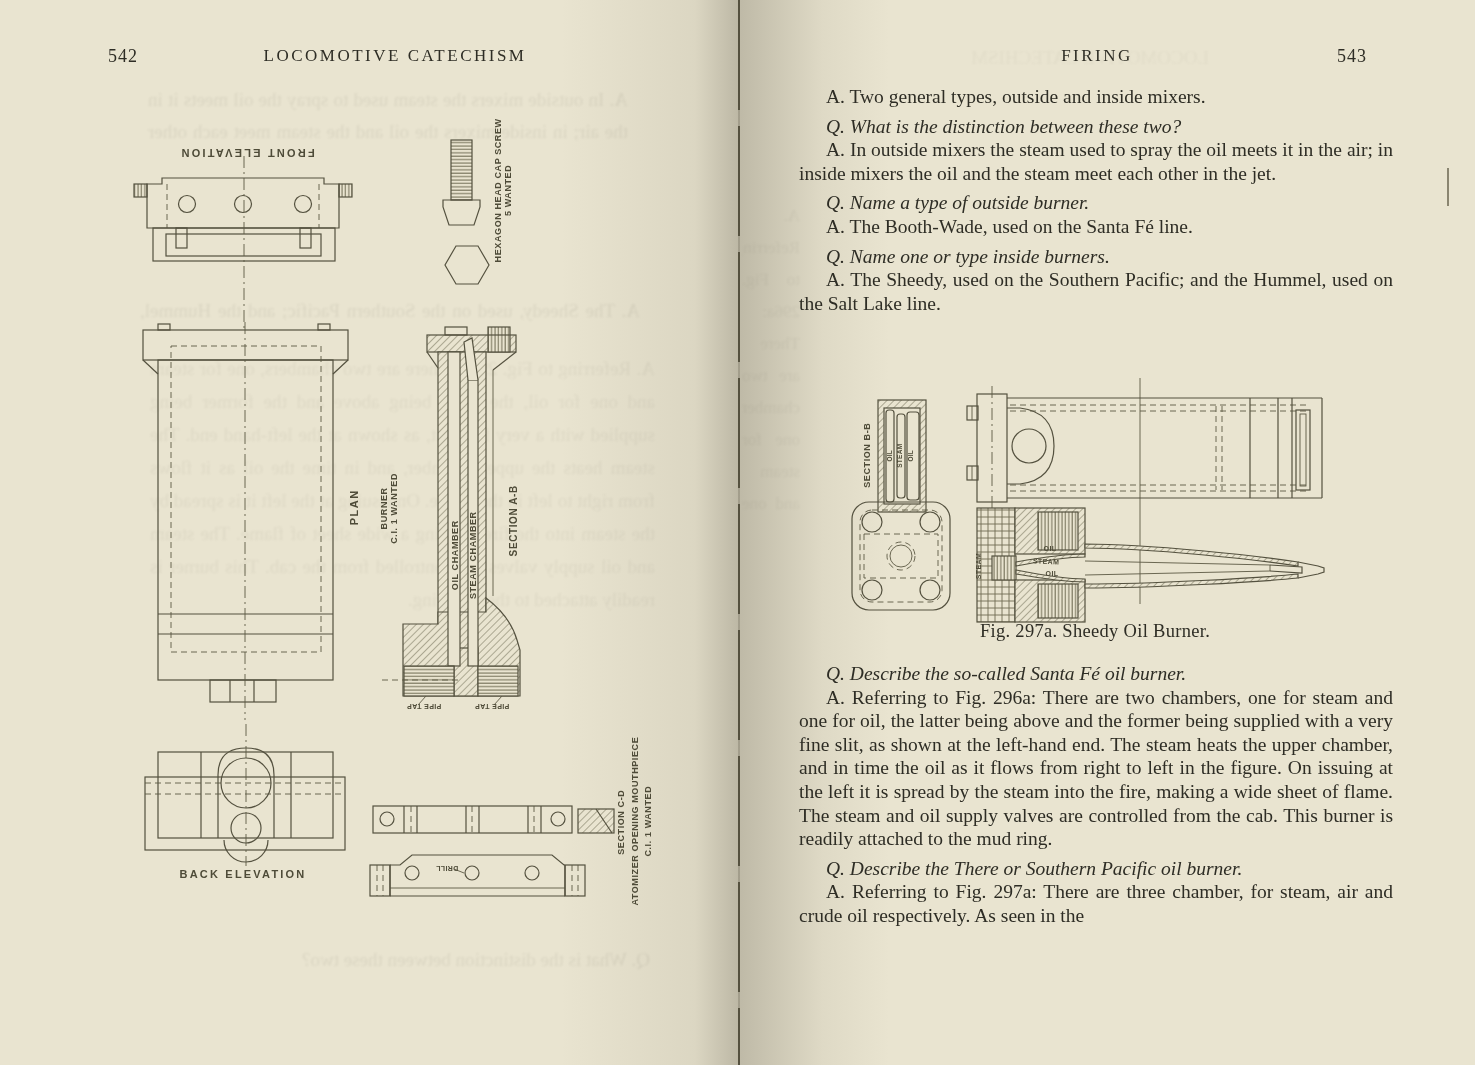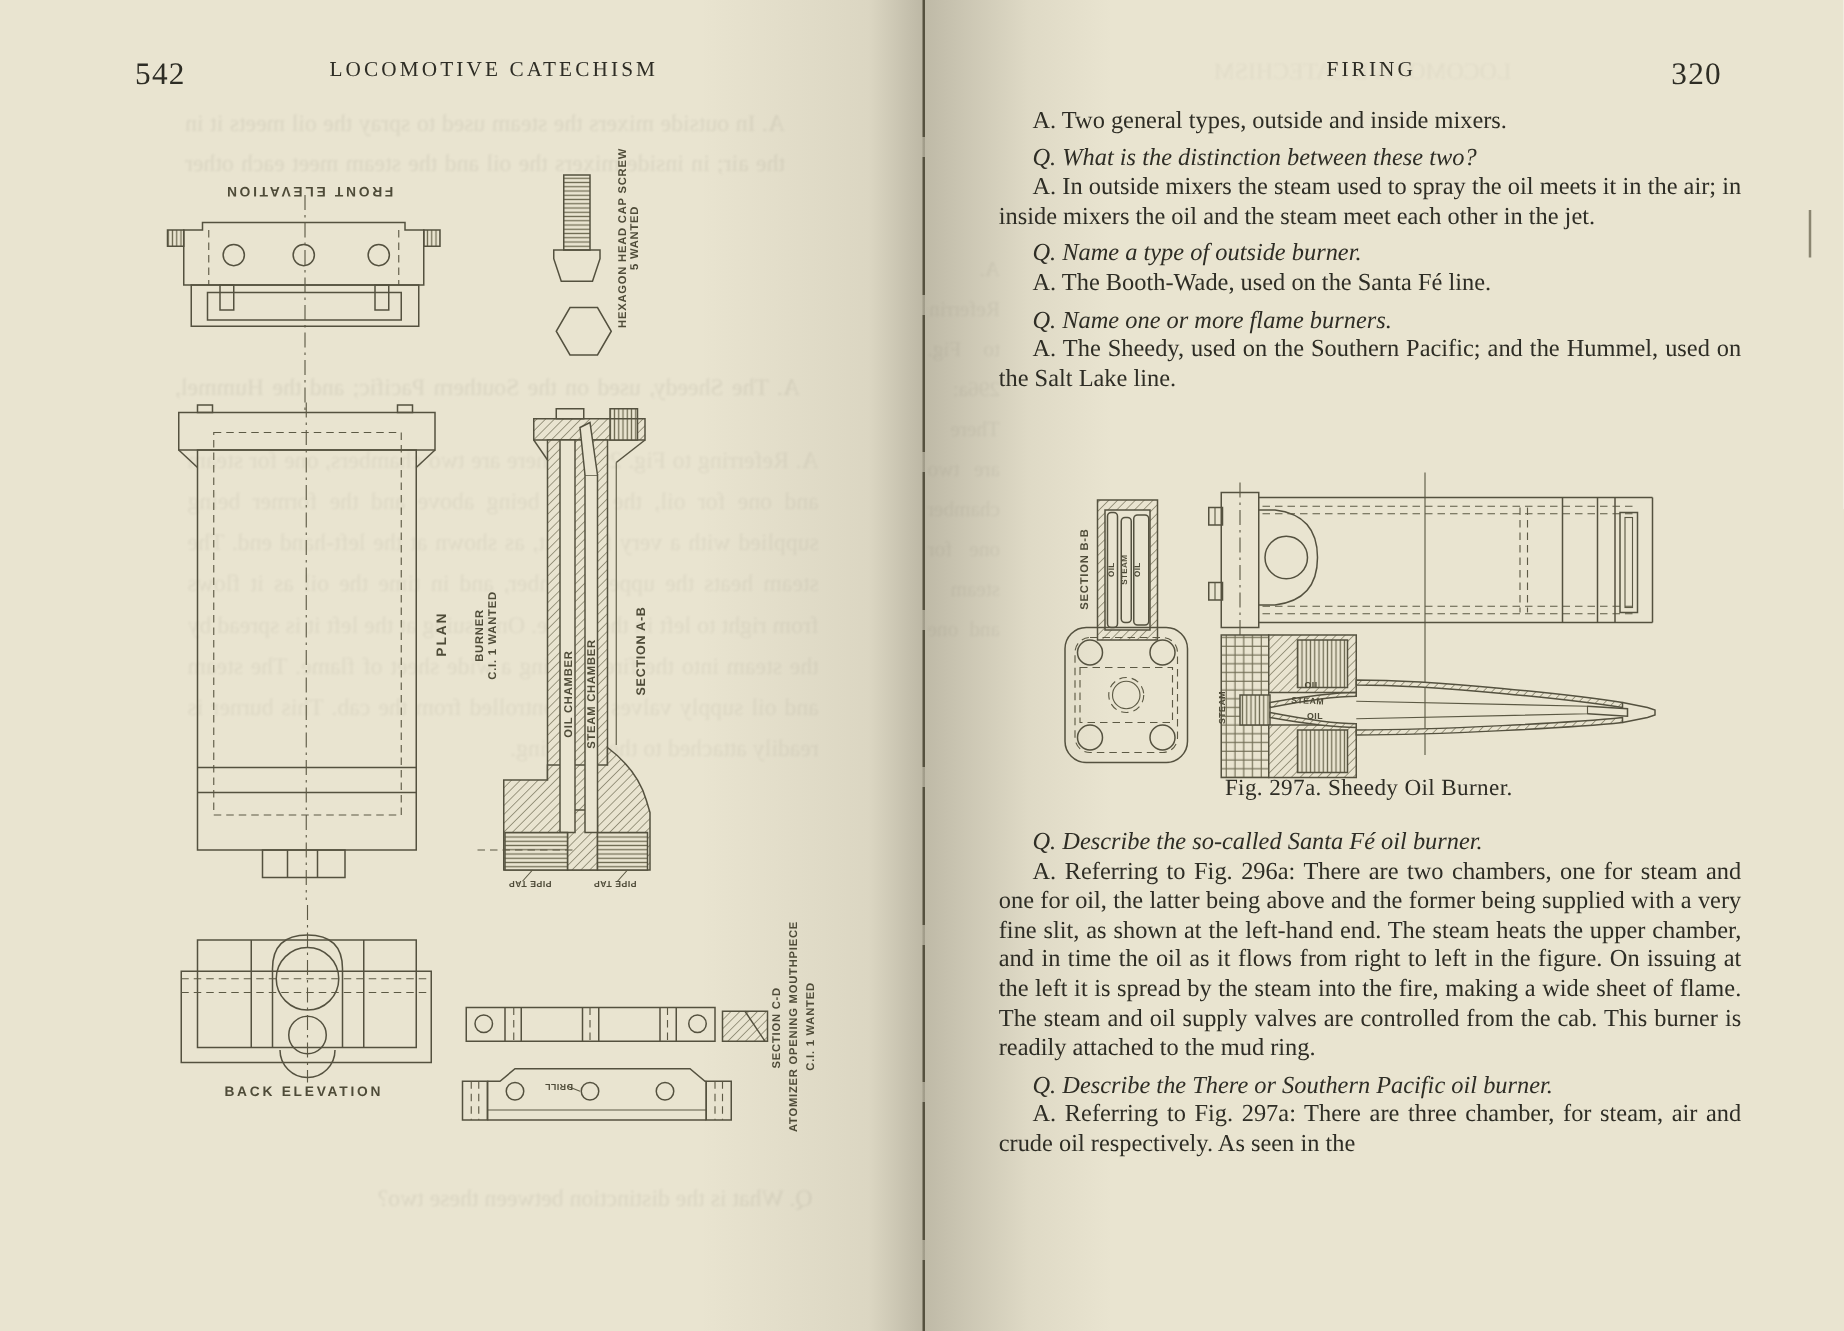--- a/index.html
+++ b/index.html
@@ -12,21 +12,21 @@
   .abs{position:absolute;}
   
   .shade-l{left:560px;top:0;width:180px;height:1065px;
     background:linear-gradient(90deg, rgba(120,112,90,0) 0%, rgba(100,94,74,0.10) 75%, rgba(70,65,50,0.28) 100%);}
   .shade-r{left:740px;top:0;width:150px;height:1065px;
     background:linear-gradient(90deg, rgba(70,65,50,0.26) 0%, rgba(100,94,74,0.08) 55%, rgba(120,112,90,0) 100%);}
   .gutter-line{left:738px;top:0;width:2px;height:1065px;
     background:repeating-linear-gradient(180deg,#55513f 0 110px, rgba(85,81,63,0.25) 110px 126px);}
   .edge-mark{left:1447px;top:168px;width:1.5px;height:38px;background:#8a8570;}
 
-  .pagenum{font-size:25px; letter-spacing:1px;}
+  .pagenum{font-size:18px; letter-spacing:1px;}
   .runhead{font-size:17px; letter-spacing:2.5px; text-align:center;}
   .caption{font-size:18.5px; text-align:center; letter-spacing:0.3px;}
 
   .textcol{width:594px; font-size:19.5px; line-height:23.6px; text-align:justify;}
   .textcol p{margin:0; text-indent:27px;}
   .textcol p.q{font-style:italic; margin-top:6px;}
   .textcol p.a{font-style:normal;}
 
   .dlabel{
     position:absolute; font-family:"Liberation Sans", sans-serif; font-weight:700;
@@ -212,29 +212,29 @@
   <div class="dlabel sm r180" style="left:389px;top:702px;width:70px;">PIPE TAP</div>
   <div class="dlabel sm r180" style="left:457px;top:702px;width:70px;">PIPE TAP</div>
   <div class="dlabel lg" style="left:153px;top:868px;width:180px;">BACK ELEVATION</div>
   <div class="dlabel r90" style="left:571px;top:817px;width:100px;">SECTION C-D</div>
   <div class="dlabel r90" style="left:535px;top:816px;width:200px;">ATOMIZER OPENING MOUTHPIECE</div>
   <div class="dlabel r90" style="left:593px;top:816px;width:110px;">C.I. 1 WANTED</div>
   <div class="dlabel sm r180" style="left:422px;top:864px;width:50px;">DRILL</div>
 
 
   <div class="abs runhead" style="left:800px;top:46px;width:594px;">FIRING</div>
-  <div class="abs pagenum" style="left:1337px;top:46px;">320</div>
+  <div class="abs pagenum" style="left:1337px;top:46px;">543</div>
 
   <div class="abs textcol" style="left:799px;top:85px;">
     <p class="a">A. Two general types, outside and inside mixers.</p>
     <p class="q">Q. What is the distinction between these two?</p>
     <p class="a">A. In outside mixers the steam used to spray the oil meets it in the air; in inside mixers the oil and the steam meet each other in the jet.</p>
     <p class="q">Q. Name a type of outside burner.</p>
     <p class="a">A. The Booth-Wade, used on the Santa Fé line.</p>
-    <p class="q">Q. Name one or more flame burners.</p>
+    <p class="q">Q. Name one or type inside burners.</p>
     <p class="a">A. The Sheedy, used on the Southern Pacific; and the Hummel, used on the Salt Lake line.</p>
   </div>
 
   <svg style="left:840px;top:376px;" width="500" height="250" viewBox="0 0 500 250">
     <defs>
       <pattern id="hB" patternUnits="userSpaceOnUse" width="5" height="5" patternTransform="rotate(45)">
         <rect width="5" height="5" fill="#e9e4d0"></rect>
         <line x1="0" y1="0" x2="0" y2="5" stroke="#6e6a52" stroke-width="1"></line>
       </pattern>
       <pattern id="tVB" patternUnits="userSpaceOnUse" width="3.4" height="4">

